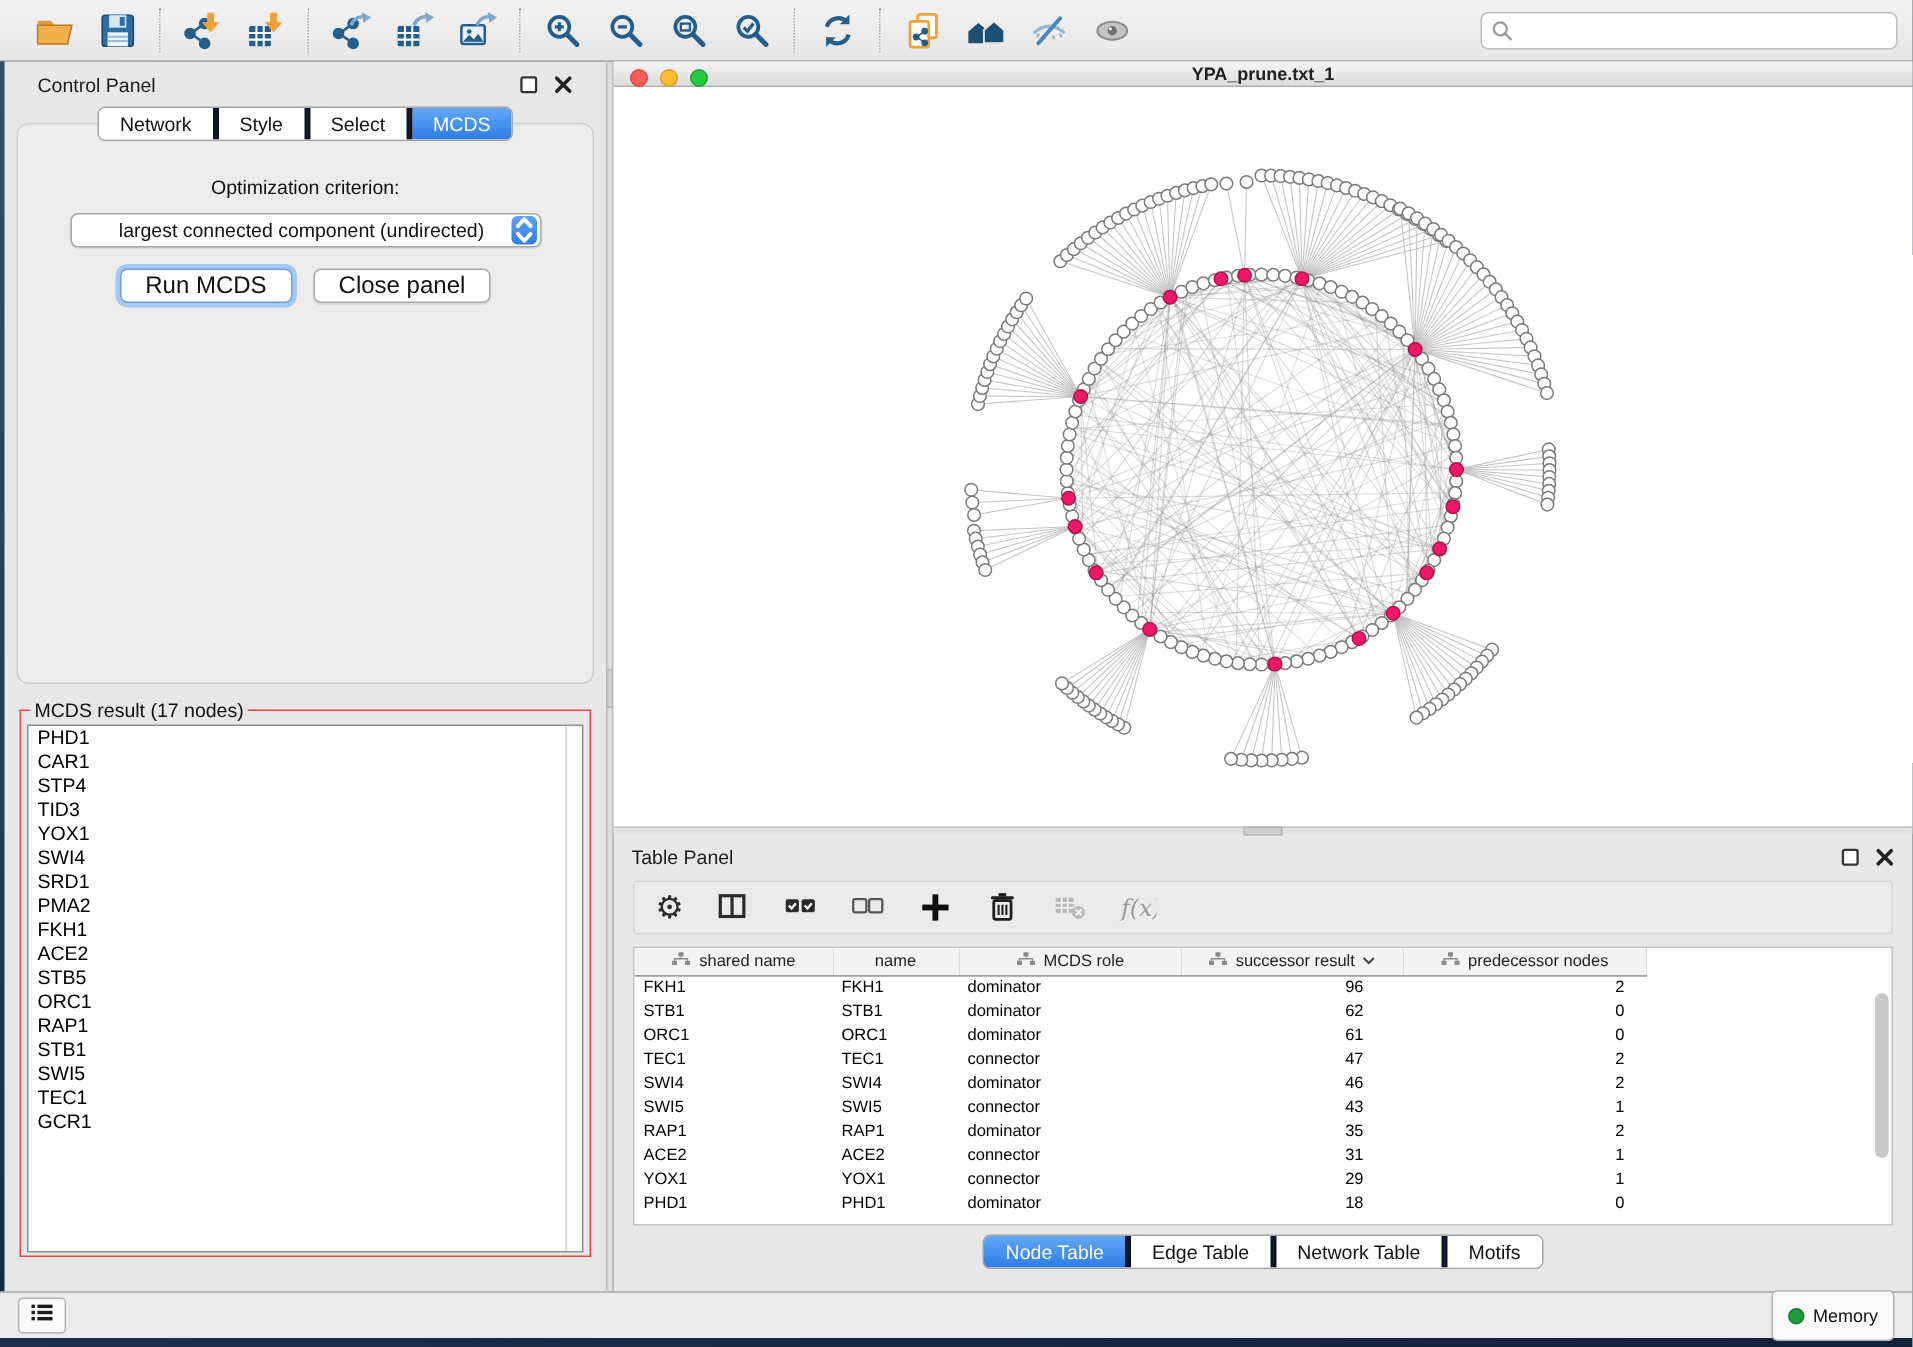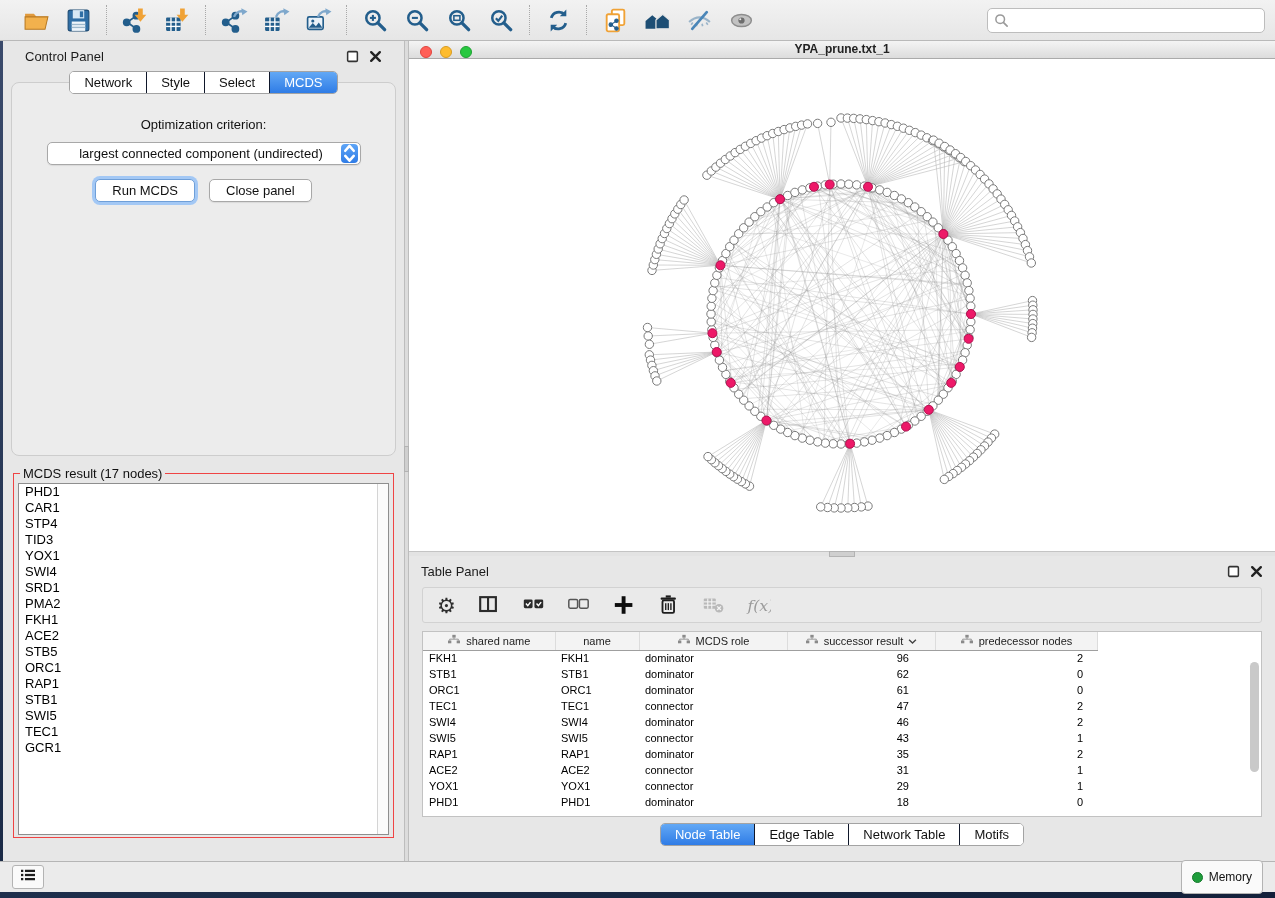--- a/index.html
+++ b/index.html
@@ -25,34 +25,34 @@
 
   
   .control-panel { width:401px; background:#e7e7e7; position:relative; }
   .panel-header { height:26px; display:flex; align-items:center; padding:4px 22px 0; }
   .panel-title { font-size:13px; color:#1c1c1c; }
   .panel-header .win-btns { margin-left:auto; display:flex; gap:10px; align-items:center; }
   .wbtn { width:13px; height:13px; display:flex; align-items:center; justify-content:center; }
 
   .seg-tabs { display:flex; justify-content:center; position:relative; z-index:2; margin-top:4px; }
   .seg-group { display:inline-flex; background:#fff; border:1px solid #a3a3a3; border-radius:5px; overflow:hidden; }
-  .seg-tab { padding:3px 14px; font-size:13px; color:#111; background:#fff; border-left:1px solid #0f172a; cursor:default; }
+  .seg-tab { padding:3px 14px; font-size:13px; color:#111; background:#fff; border-left:4px solid #0f172a; cursor:default; }
   .seg-tab:first-child { border-left:none; }
   .seg-tab.sel { background:linear-gradient(#62a8f5,#2f7ce6); color:#fff; }
 
   .tab-content { margin:-12px 8px 0; height:374px; background:#ececec; border:1px solid #cdcdcd; border-radius:8px;
     padding-top:34px; text-align:center; position:relative; z-index:1; }
   .opt-label { font-size:13px; color:#111; margin-bottom:10px; }
   .dropdown { margin:0 auto 14px; width:314px; height:23px; background:#fff; border:1px solid #a8a8a8; border-radius:5px;
     display:flex; align-items:center; position:relative; box-shadow:0 1px 1px rgba(0,0,0,.08); }
   .dropdown-value { flex:1; text-align:center; font-size:13px; color:#111; padding-left:14px; }
   .spinner { width:17px; height:19px; margin-right:2px; border-radius:4px; background:linear-gradient(#5ea5f7,#2f7ce6);
     display:flex; align-items:center; justify-content:center; }
   .btn-row { display:flex; justify-content:center; gap:14px; }
-  .pbtn { height:23px; padding:0 16px; font-size:13px; color:#111; background:#fff; border:1px solid #a8a8a8;
+  .pbtn { height:23px; padding:0 16px; font-size:16px; color:#111; background:#fff; border:1px solid #a8a8a8;
     border-radius:5px; box-shadow:0 1px 1px rgba(0,0,0,.08); }
   .pbtn.focused { box-shadow:0 0 0 3px #a3c8f5; border-color:#6f9fd8; }
 
   fieldset.mcds { margin:10px 10px 0; height:372px; border:1px solid #ef4444; padding:2px 4px 4px; }
   fieldset.mcds legend { font-size:13px; color:#111; padding:0 3px; margin-left:2px; }
   .mcds-list { position:relative; width:100%; height:352px; background:#fff; border:1px solid #8e8e8e; overflow:hidden; }
   .mcds-item { font-size:13px; line-height:16px; padding-left:6px; color:#000; }
   .mcds-scroll { position:absolute; right:0; top:0; bottom:0; width:11px; background:#fbfbfb; border-left:1px solid #d4d4d4; }
 
   

